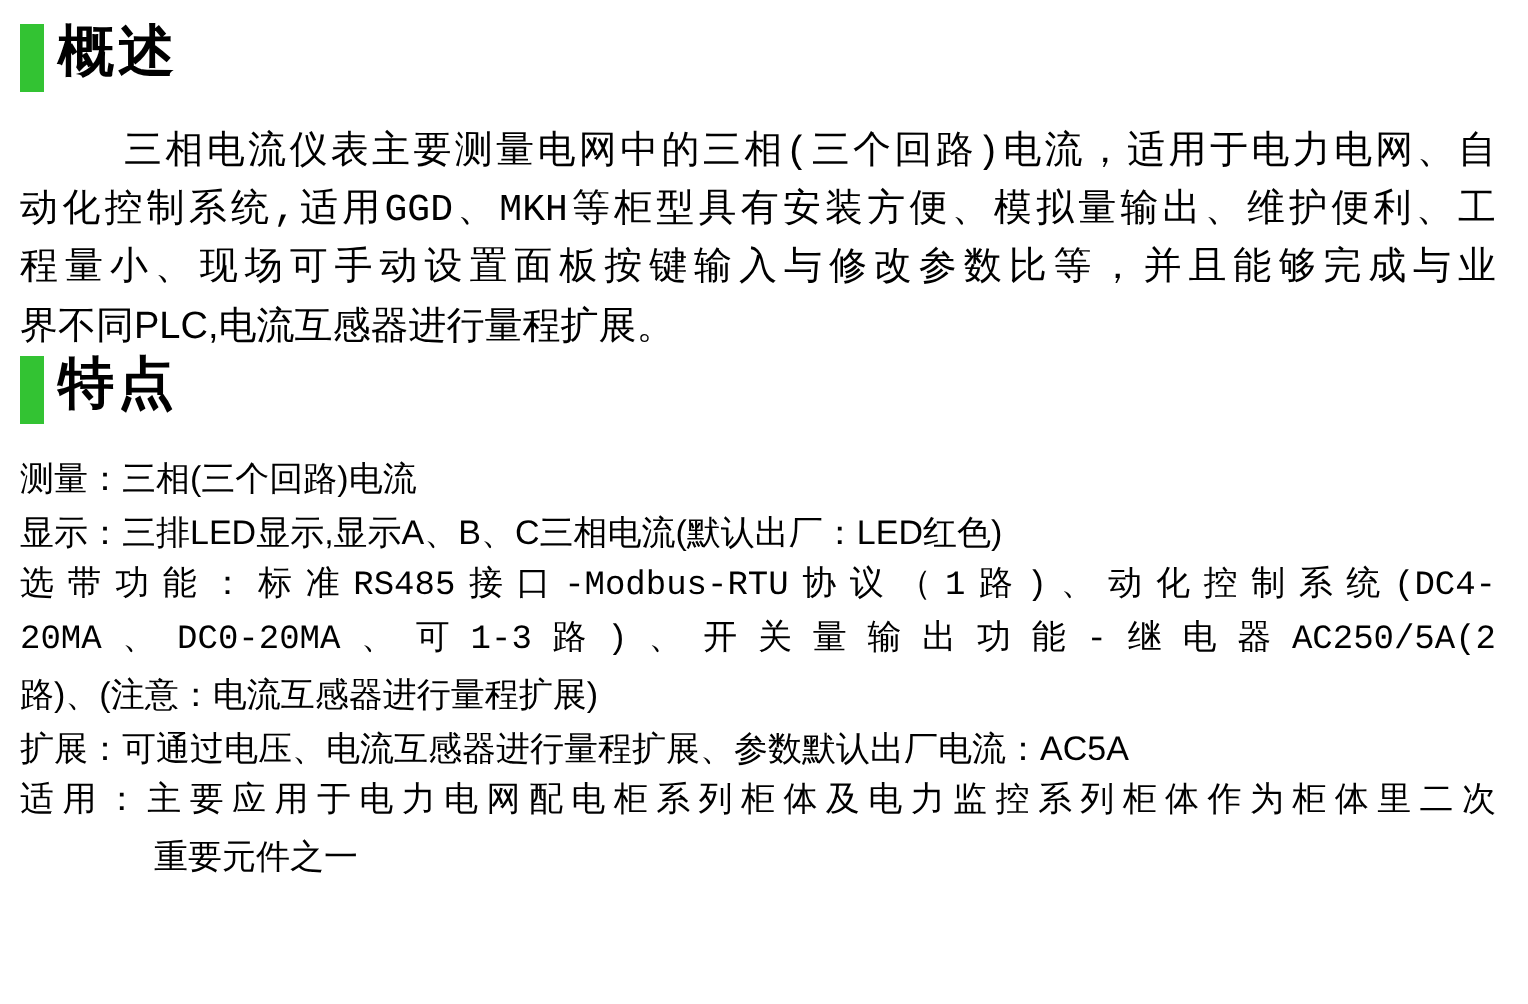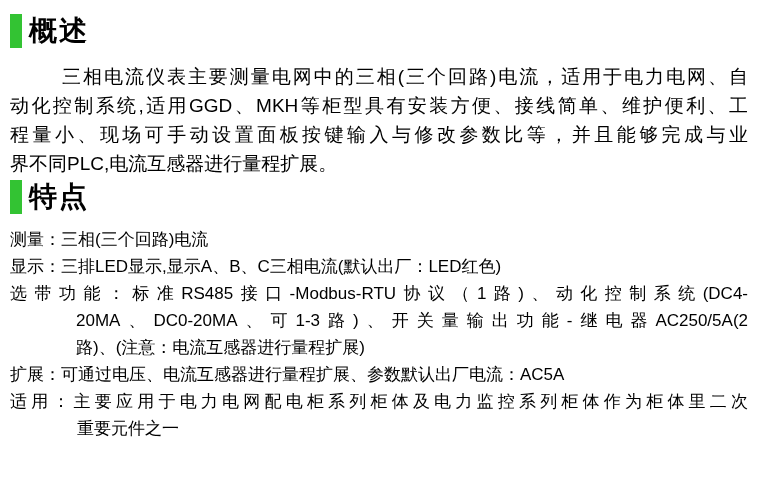--- a/index.html
+++ b/index.html
@@ -8,52 +8,52 @@
   body {
     width: 764px; height: 502px;
     background: var(--paper);
     color: var(--ink);
     font-family: "Liberation Sans", "DejaVu Sans", sans-serif;
     overflow: hidden;
   }
   .doc { padding: 12px 16px 0 10px; width: 764px; }
 
   
-  .heading { display: flex; align-items: center; gap: 7px; height: 37px; }
+  .heading { display: flex; gap: 7px; height: 37px; }
   .bar { width: 12px; height: 34px; background: var(--accent); flex: 0 0 auto; }
   .heading .title {
     font-size: 28px; font-weight: bold; letter-spacing: 2px;
     margin: 0; line-height: 1;
   }
 
   
   .para { margin-top: 13px; font-size: 19px; line-height: 29px; }
   .line { min-height: 27px; white-space: normal; }
-  .jfull { text-align: justify; text-align-last: justify; }
+  .jfull { text-align: justify; text-align-last: justify; font-family: Liberation Mono, monospace; }
   .indent-first { text-indent: 52px; }
 
   
   .features-heading { }
   .feat { margin-top: 11px; font-size: 17px; line-height: 27px; }
-  .ind-a { margin-left: 66px; }
+  .ind-a { }
   .ind-b { margin-left: 67px; }
 </style>
 </head>
 <body>
 
 <div class="doc">
 
   <section>
     <div class="heading">
       <span class="bar"></span>
       <h1 class="title">概述</h1>
     </div>
     <div class="para">
       <div class="line jfull indent-first">三相电流仪表主要测量电网中的三相(三个回路)电流，适用于电力电网、自</div>
-      <div class="line jfull">动化控制系统,适用GGD、MKH等柜型具有安装方便、接线简单、维护便利、工</div>
+      <div class="line jfull">动化控制系统,适用GGD、MKH等柜型具有安装方便、模拟量输出、维护便利、工</div>
       <div class="line jfull">程量小、现场可手动设置面板按键输入与修改参数比等，并且能够完成与业</div>
       <div class="line">界不同PLC,电流互感器进行量程扩展。</div>
     </div>
   </section>
 
   <section>
     <div class="heading features-heading">
       <span class="bar"></span>
       <h1 class="title">特点</h1>
     </div>

